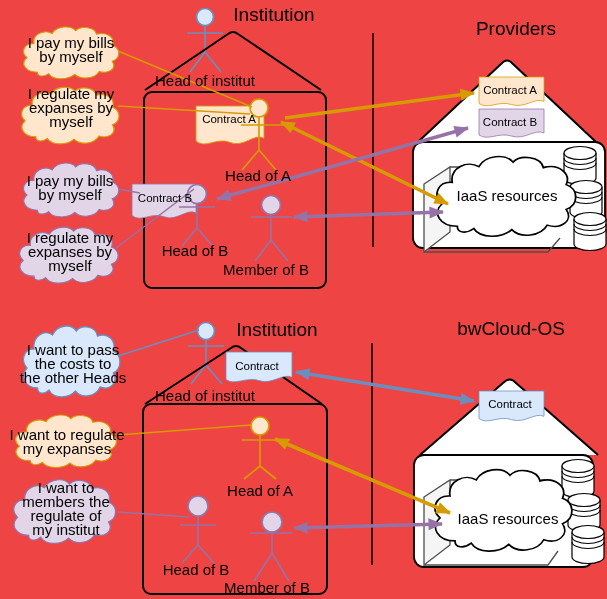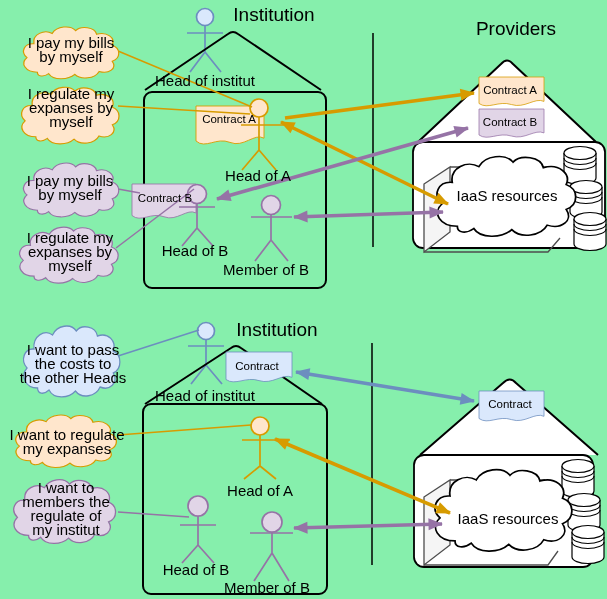--- a/index.html
+++ b/index.html
@@ -1,16 +1,16 @@
 <!DOCTYPE html>
 <html><head>
 <meta charset="utf-8">
 <style>
   html,body{margin:0;padding:0;background:#fff;}
-  .stage{position:relative;width:607px;height:599px;background:#86efac;overflow:hidden;
+  .stage{position:relative;width:607px;height:599px;background:#ef4444;overflow:hidden;
          font-family:"Liberation Sans",sans-serif;}
   svg{position:absolute;left:0;top:0;}
   .lbl{position:absolute;transform:translate(-50%,-50%);font-size:15px;color:#000;
        white-space:nowrap;text-align:center;line-height:14px;}
   .doclbl{font-size:11.5px;}
   .title{font-size:19px;line-height:22px;}
 </style>
 </head>
 <body>
 
@@ -178,20 +178,21 @@
   <div>I pay my bills</div>
   <div>by myself</div>
 </div>
 <div class="lbl" style="left:70px;top:252px">
   <div>I regulate my</div>
   <div>expanses by</div>
   <div>myself</div>
 </div>
 
 <div class="lbl title" style="left:277px;top:330px">Institution</div>
+<div class="lbl title" style="left:511px;top:329px">bwCloud-OS</div>
 <div class="lbl" style="left:205px;top:396px">Head of institut</div>
 <div class="lbl doclbl" style="left:257px;top:366px">Contract</div>
 <div class="lbl" style="left:260px;top:491px">Head of A</div>
 <div class="lbl" style="left:196px;top:570px">Head of B</div>
 <div class="lbl" style="left:267px;top:588px">Member of B</div>
 <div class="lbl doclbl" style="left:510px;top:404px">Contract</div>
 <div class="lbl" style="left:508px;top:519px">IaaS resources</div>
 
 <div class="lbl" style="left:67px;top:442px">
   <div>I want to regulate</div>

